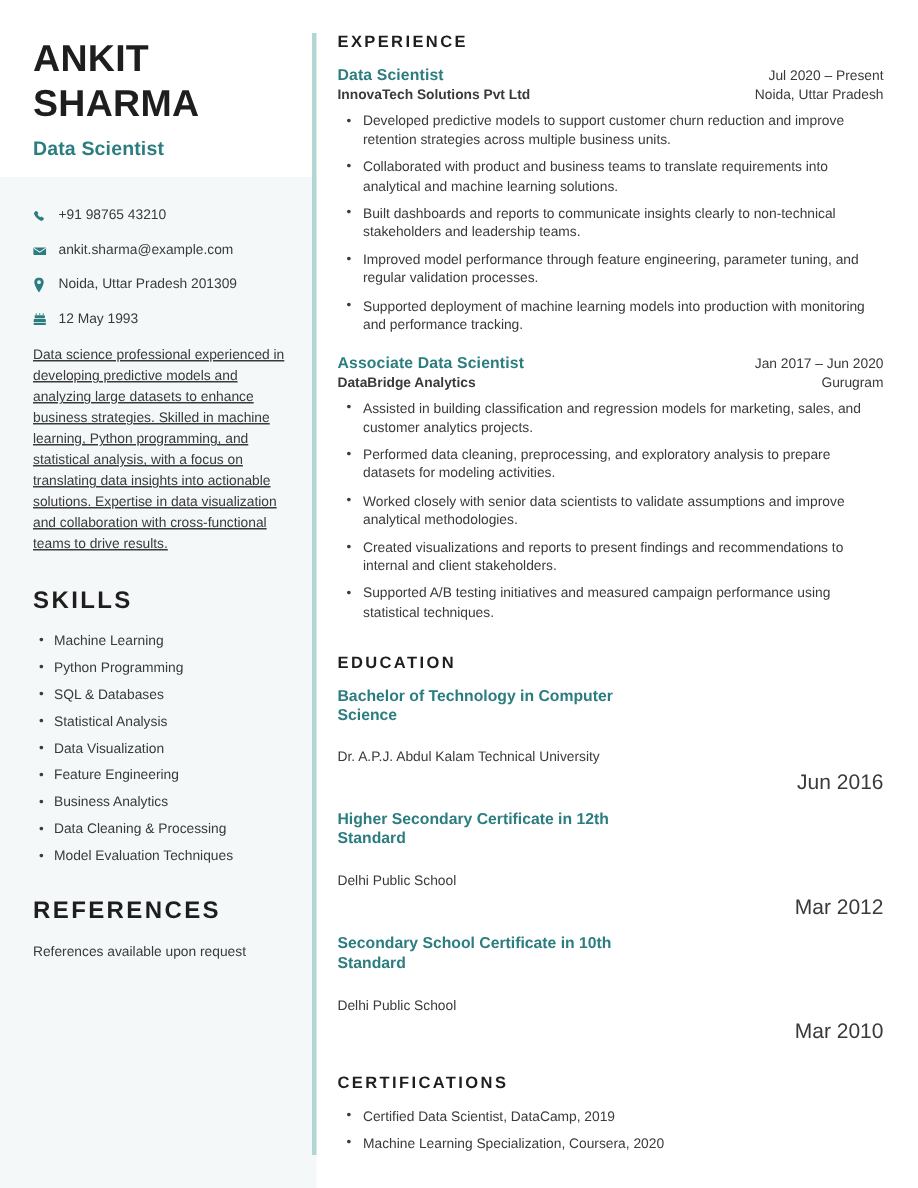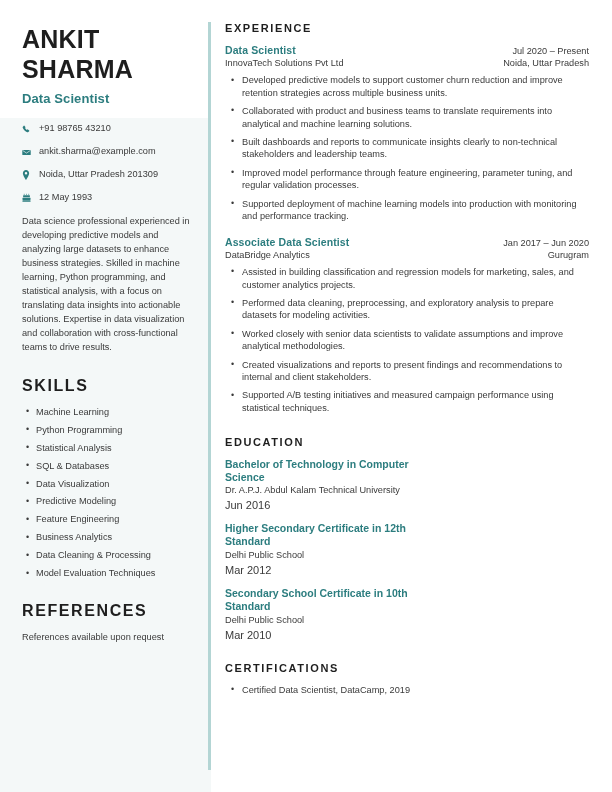--- a/index.html
+++ b/index.html
@@ -63,21 +63,21 @@
   }
   .job-title {
     margin-top: 7px;
     font-size: 13px;
     font-weight: bold;
     color: #2c7d7f;
     letter-spacing: 0.1px;
   }
 
   .contact-list {
-    margin-top: 17px;
+    margin-top: 32px;
   }
   .contact-row {
     display: flex;
     align-items: flex-start;
     margin-bottom: 11px;
     font-size: 9.2px;
     color: #3a3a3a;
     line-height: 1.3;
   }
   .contact-icon {
@@ -91,20 +91,21 @@
     color: #2c7d7f;
   }
   .contact-icon svg { display: block; }
 
   .summary {
     margin-top: 9px;
     font-size: 9.2px;
     line-height: 1.52;
     color: #3a3a3a;
     white-space: pre-line;
+    text-decoration: underline;
   }
 
   .side-heading {
     margin-top: 22px;
     margin-bottom: 11px;
     font-size: 16px;
     font-weight: bold;
     letter-spacing: 1.6px;
     color: #1e1e1e;
     text-transform: uppercase;
@@ -175,20 +176,21 @@
   }
   .entry-sub {
     display: flex;
     justify-content: space-between;
     align-items: baseline;
     margin-top: 2px;
   }
   .entry-org {
     font-size: 9.2px;
     color: #3a3a3a;
+    font-weight: bold;
   }
   .entry-loc {
     font-size: 9.2px;
     color: #3a3a3a;
     text-align: right;
     white-space: nowrap;
     padding-left: 10px;
   }
   ul.bullets {
     margin: 6px 0 0 0;
@@ -215,26 +217,27 @@
   .edu-degree {
     font-size: 10.5px;
     font-weight: bold;
     color: #2c7d7f;
     line-height: 1.22;
     max-width: 226px;
   }
   .edu-school {
     font-size: 9.2px;
     color: #3a3a3a;
-    margin-top: 2px;
+    margin-top: 16px;
   }
   .edu-date {
-    font-size: 11px;
+    font-size: 14px;
     color: #3a3a3a;
     margin-top: 4px;
+    text-align: right;
   }
 
   .cert-block { margin-top: 2px; }
 </style>
 </head>
 <body>
 
 <div class="page">
 
   <div class="sidebar">
@@ -295,24 +298,23 @@
         </div>
 
       </div>
 
       <div class="summary">Data science professional experienced in developing predictive models and analyzing large datasets to enhance business strategies. Skilled in machine learning, Python programming, and statistical analysis, with a focus on translating data insights into actionable solutions. Expertise in data visualization and collaboration with cross-functional teams to drive results.</div>
 
       <div class="side-heading">SKILLS</div>
       <ul class="side-list">
         <li>Machine Learning</li>
         <li>Python Programming</li>
+        <li>SQL &amp; Databases</li>
         <li>Statistical Analysis</li>
-        <li>SQL &amp; Databases</li>
         <li>Data Visualization</li>
-        <li>Predictive Modeling</li>
         <li>Feature Engineering</li>
         <li>Business Analytics</li>
         <li>Data Cleaning &amp; Processing</li>
         <li>Model Evaluation Techniques</li>
       </ul>
 
       <div class="side-heading">REFERENCES</div>
       <div class="references-text">References available upon request</div>
     </div>
   </div>
@@ -373,16 +375,17 @@
 
     <div class="edu-entry">
       <div class="edu-degree">Secondary School Certificate in 10th Standard</div>
       <div class="edu-school">Delhi Public School</div>
       <div class="edu-date">Mar 2010</div>
     </div>
 
     <div class="main-heading spaced">CERTIFICATIONS</div>
     <ul class="bullets cert-block">
       <li>Certified Data Scientist, DataCamp, 2019</li>
+      <li>Machine Learning Specialization, Coursera, 2020</li>
     </ul>
 
   </div>
 </div>
 
 </body></html>

